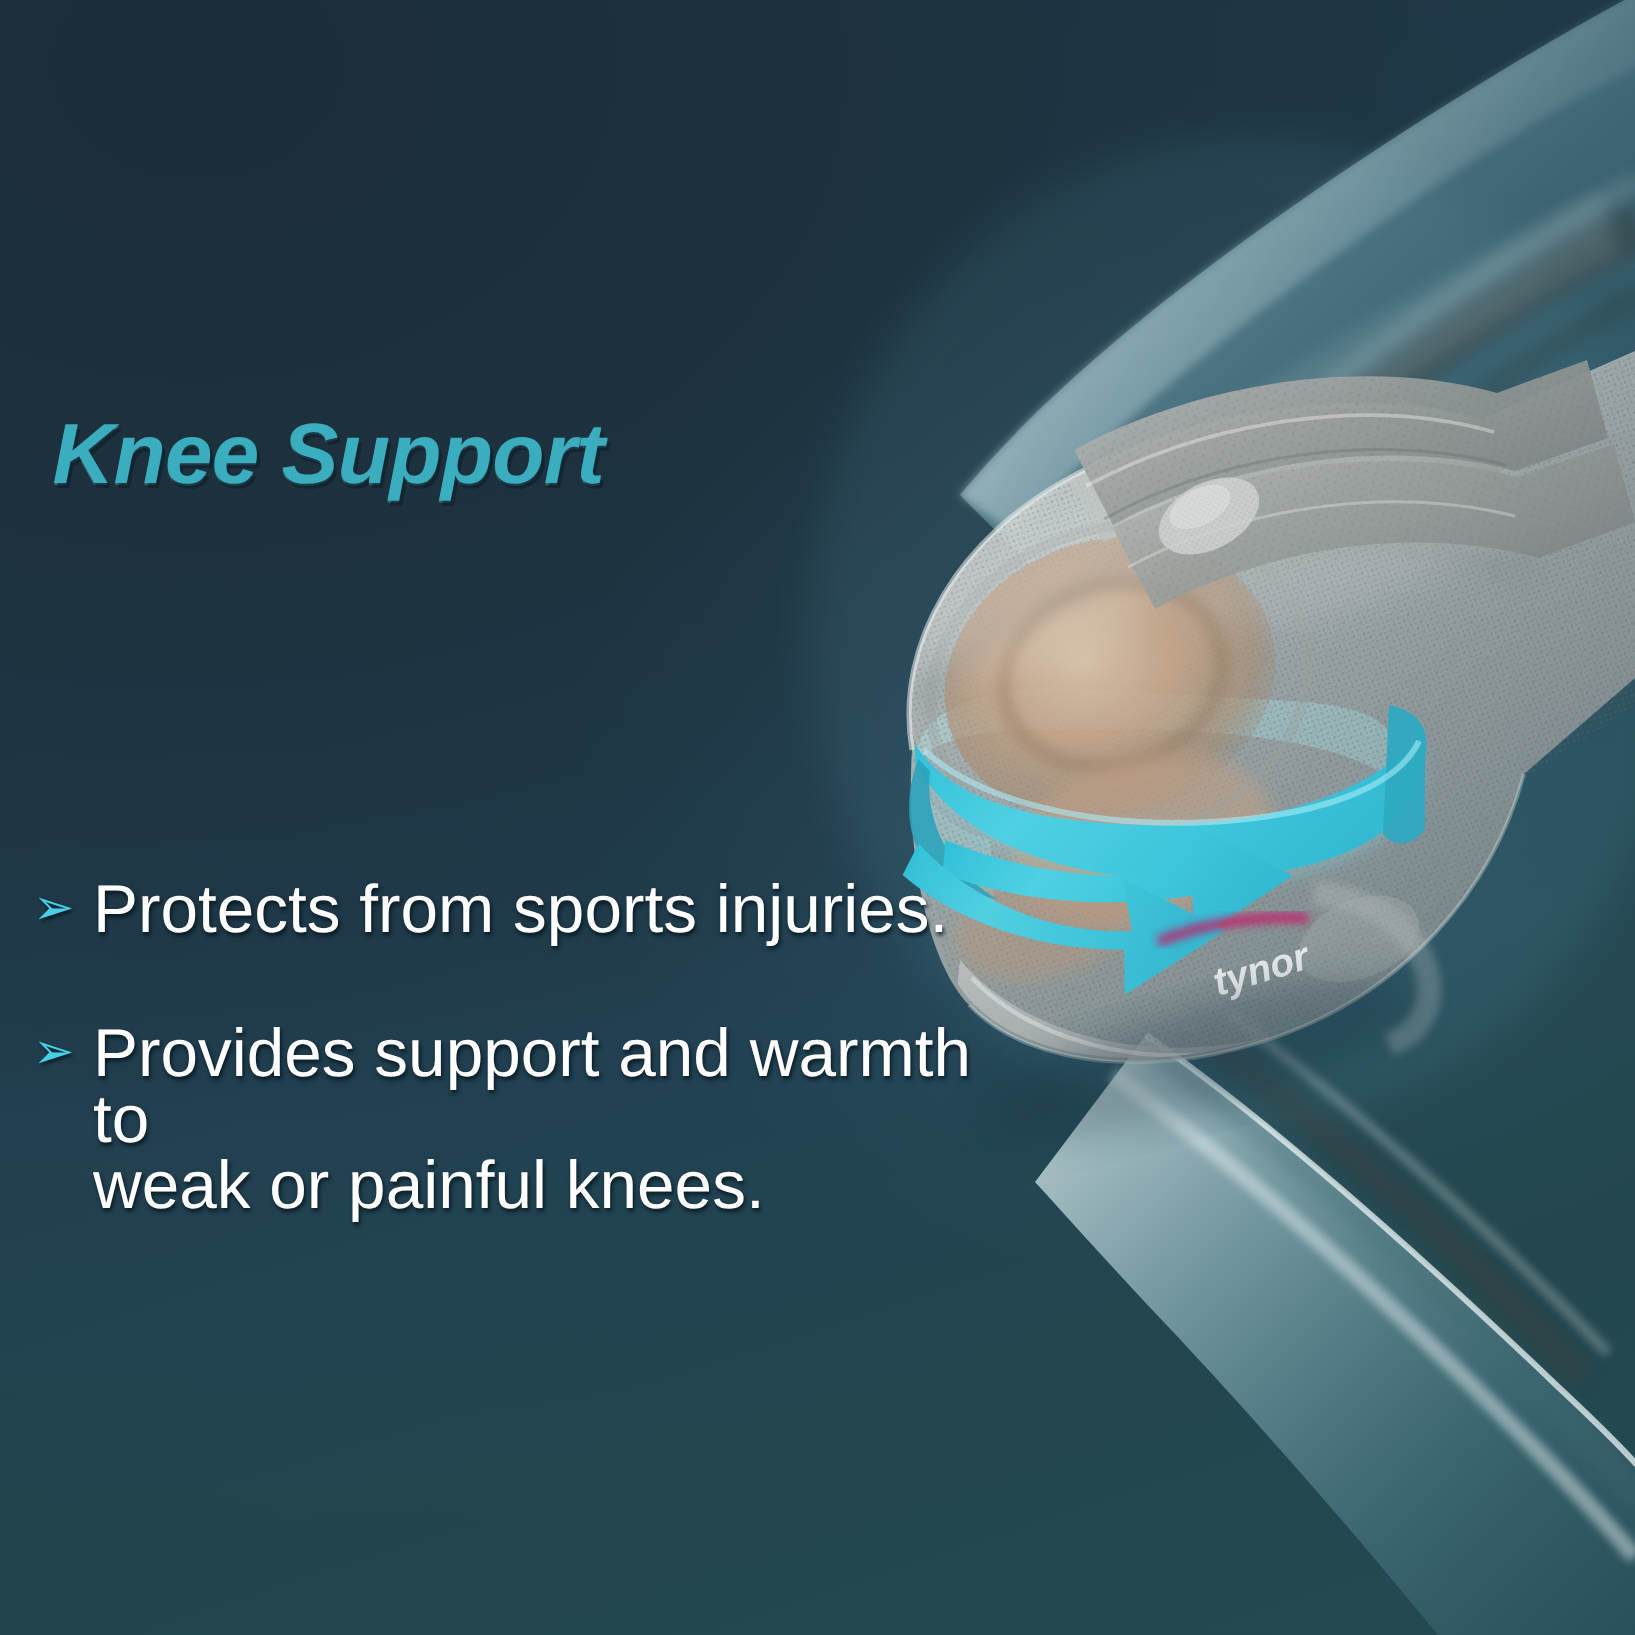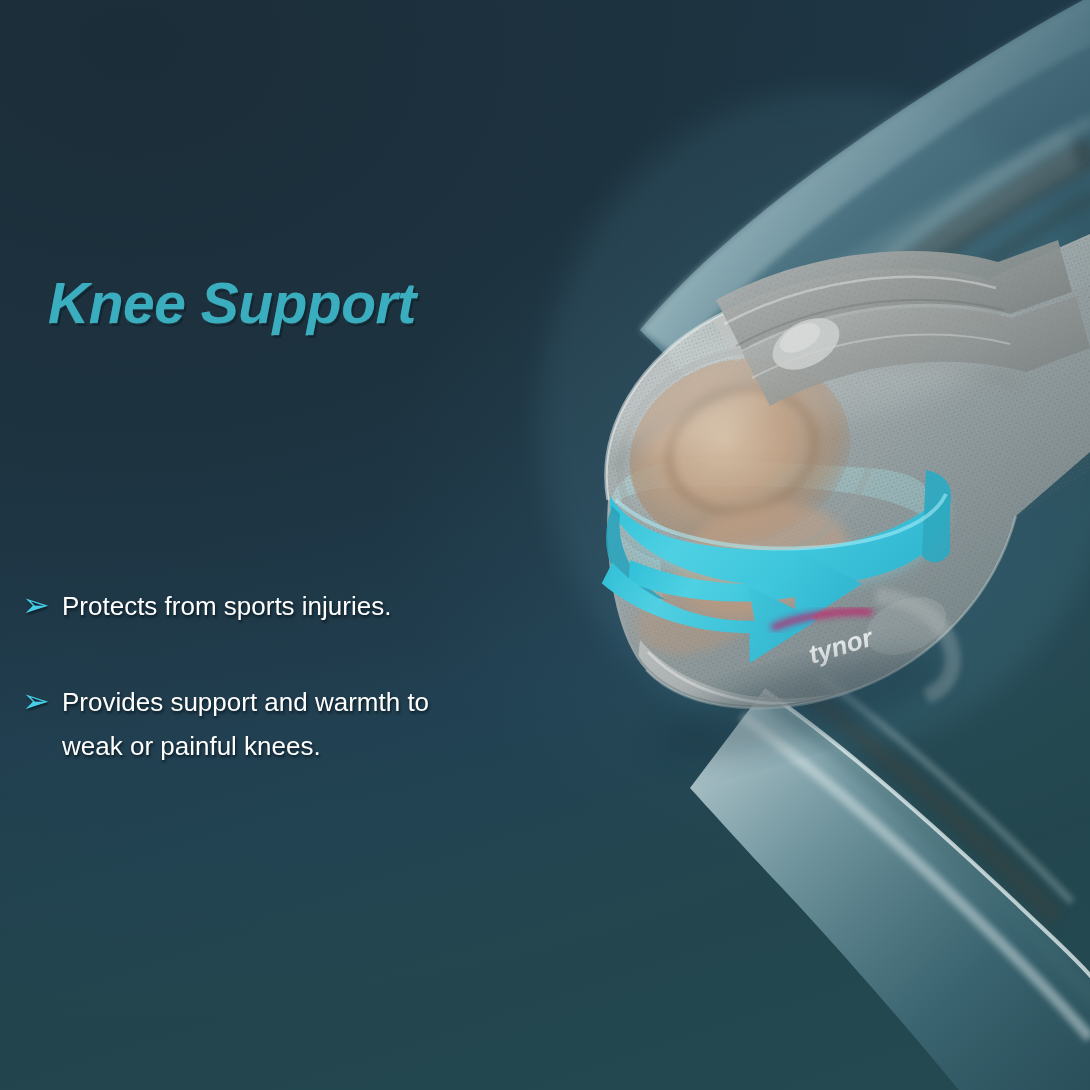--- a/index.html
+++ b/index.html
@@ -23,21 +23,21 @@
     background:radial-gradient(70% 55% at 78% 46%, rgba(120,190,210,.10) 0%, rgba(60,130,160,0) 62%);
     pointer-events:none;
   }
 
   
   #photo { position:absolute; left:0; top:0; width:1090px; height:1090px; }
   #photo svg { display:block; width:1090px; height:1090px; }
 
   
   #headline {
-    position:absolute; left:48px; top:206px; width:620px;
+    position:absolute; left:35px; top:206px; width:620px;
     font-size:57px; line-height:1.14;
     font-weight:bold; font-style:italic;
     color:#3aadbf;
     letter-spacing:-0.5px;
     text-shadow:2px 3px 0 rgba(10,30,40,.55), 0 1px 0 rgba(150,230,245,.25);
     white-space:pre-line;
   }
   #headline .hl-line { display:block; }
 
   #bullets { position:absolute; left:22px; top:584px; width:640px; }
@@ -48,21 +48,21 @@
   .bullet-mark {
     flex:0 0 auto;
     width:40px;
     font-size:33px; line-height:42px;
     color:#48cfe8;
     text-shadow:1px 2px 2px rgba(4,20,28,.7);
     text-align:left;
   }
   .bullet-text {
     flex:1 1 auto;
-    font-size:26px; line-height:44px;
+    font-size:45px; line-height:44px;
     color:#ffffff;
     text-shadow:1px 2px 3px rgba(4,18,26,.85);
     white-space:pre-line;
   }
 </style>
 </head>
 <body>
 
 <div id="stage">
 

